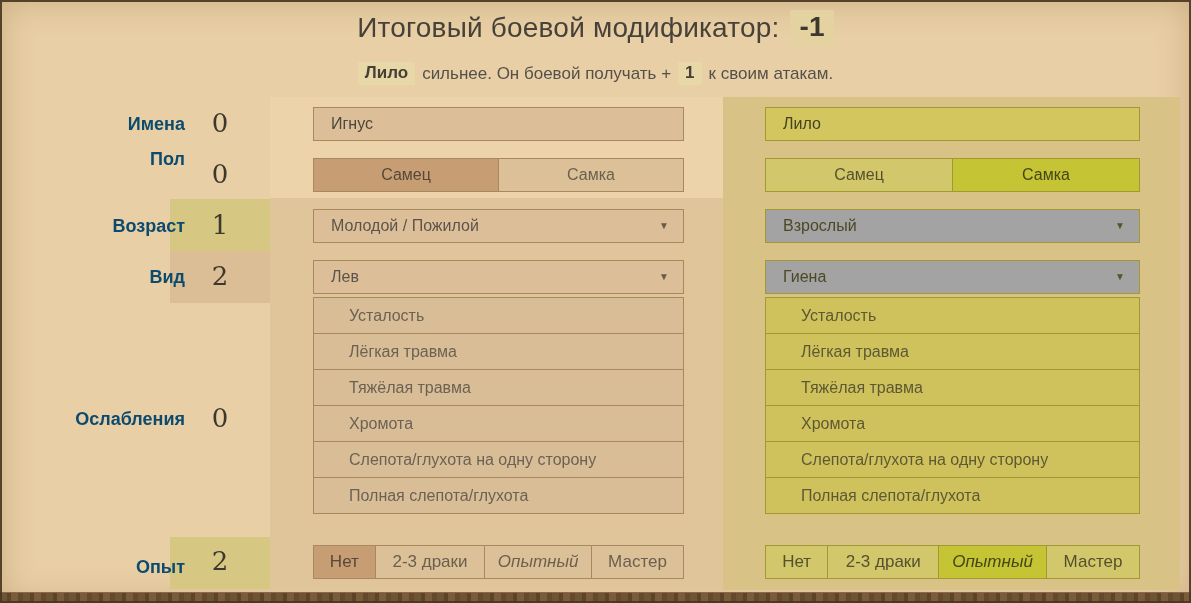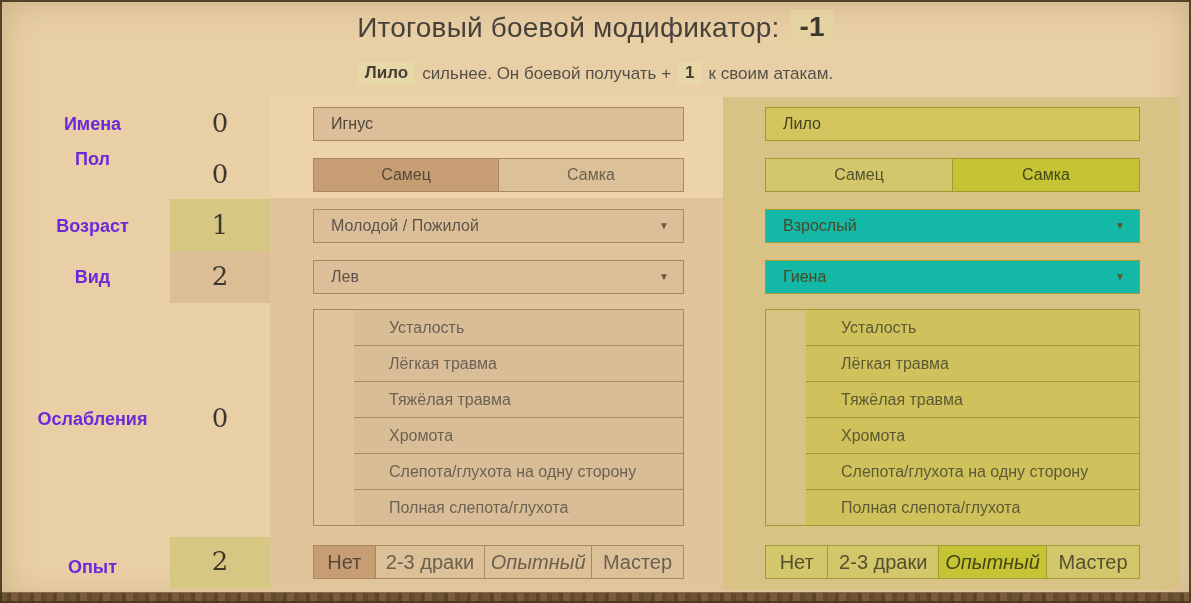--- a/index.html
+++ b/index.html
@@ -45,37 +45,37 @@
     display:flex;justify-content:center;align-items:center;gap:7px;
     font-size:17px;color:#55504a;
   }
   .sub-badge{
     background:#e8d8a8;padding:1px 7px 2px;border-radius:2px;
     font-weight:bold;color:#453f35;
   }
   
   .row-label{
     position:absolute;left:0;width:185px;z-index:5;
-    text-align:center;font-weight:bold;font-size:18px;color:#6d28d9;
+    text-align:right;font-weight:bold;font-size:18px;color:#0c4a6e;
     height:34px;line-height:34px;
   }
   .row-points{
     position:absolute;left:170px;width:100px;z-index:5;
     text-align:center;font-family:"DejaVu Serif", serif;
     font-size:26px;color:#3c382e;height:34px;line-height:32px;
   }
   
   .ctl{position:absolute;box-sizing:border-box;z-index:5;font-size:16px;}
   .col1 .ctl{left:313px;width:371px;}
   .col2 .ctl{left:765px;width:375px;}
   .r1{top:107px;height:34px;}
   .r2{top:158px;height:34px;}
   .r3{top:209px;height:34px;justify-content:space-between;}
   .r4{top:260px;height:34px;}
-  .r5{top:309px;padding-left:40px;}
+  .r5{top:297px;}
   .r6{top:545px;height:34px;}
 
   .name-input{
     display:block;border-radius:0;outline:none;
     padding:0 0 0 17px;font-size:16px;height:34px;
     font-family:"Liberation Sans", sans-serif;
   }
   .theme-tan .name-input{background:#dcbf98;border:1px solid #a8895f;color:#4c463c;}
   .theme-olive .name-input{background:#d3c65f;border:1px solid #a39933;color:#45431f;}
 
@@ -84,32 +84,32 @@
   .theme-olive .btn-group{border:1px solid #a39933;}
   .seg{
     flex:1;display:flex;align-items:center;justify-content:center;
     cursor:pointer;height:100%;box-sizing:border-box;text-align:center;
   }
   .theme-tan .seg{background:#dcc098;color:#6b5f4e;border-left:1px solid #a8895f;}
   .theme-olive .seg{background:#d3c76b;color:#55512e;border-left:1px solid #a39933;}
   .seg:first-child{border-left:none;}
   .theme-tan .seg.selected{background:#c79e73;color:#58473a;}
   .theme-olive .seg.selected{background:#c4c434;color:#454617;}
-  .exp-group .seg{font-size:20px;}
+  .exp-group .seg{font-size:17px;}
   .exp-group .seg:nth-child(1){flex:62;}
   .exp-group .seg:nth-child(2){flex:111;}
   .exp-group .seg:nth-child(3){flex:108;font-style:italic;}
   .exp-group .seg:nth-child(4){flex:93;}
 
   .select{
     display:flex;align-items:center;cursor:pointer;
     padding:0 14px 0 17px;
   }
   .theme-tan .select{background:#dcbf98;border:1px solid #a8895f;color:#5c544a;}
-  .theme-olive .select{background:#14b8a6;border:1px solid #a39933;color:#4b4826;}
+  .theme-olive .select{background:#a3a3a3;border:1px solid #a39933;color:#4b4826;}
   .select .sel-text{flex:1;}
   .chevron{font-size:10px;line-height:1;}
   .theme-tan .chevron{color:#6b5a44;}
   .theme-olive .chevron{color:#5a5528;}
 
   .ailments{box-sizing:border-box;}
   .theme-tan .ailments{border:1px solid #a8895f;}
   .theme-olive .ailments{border:1px solid #a39933;}
   .ailment{
     height:35px;line-height:35px;padding-left:35px;cursor:pointer;

